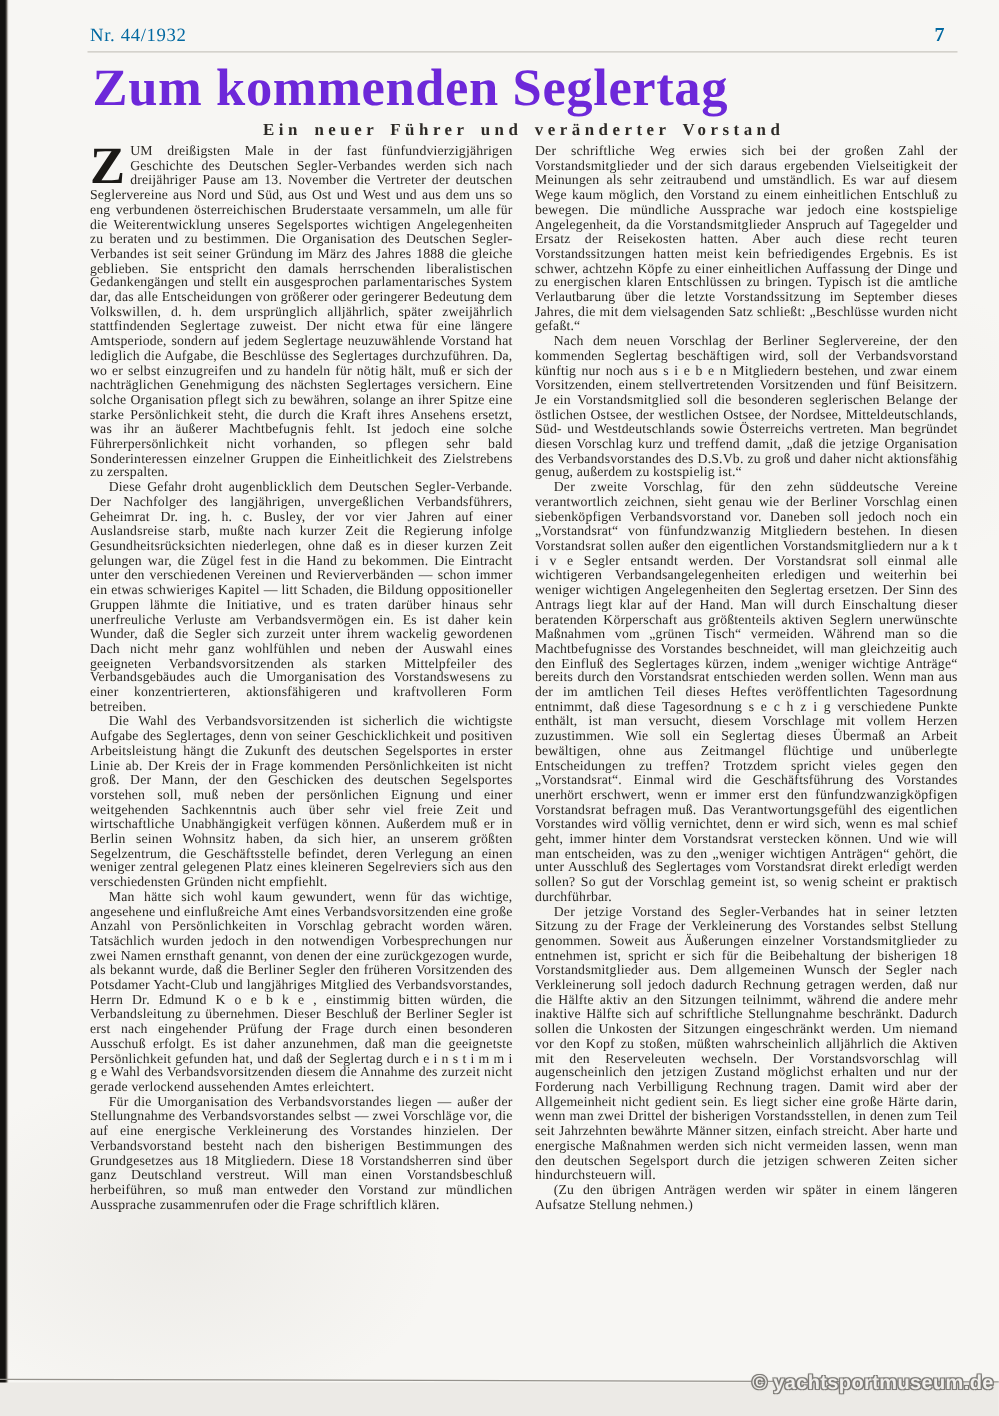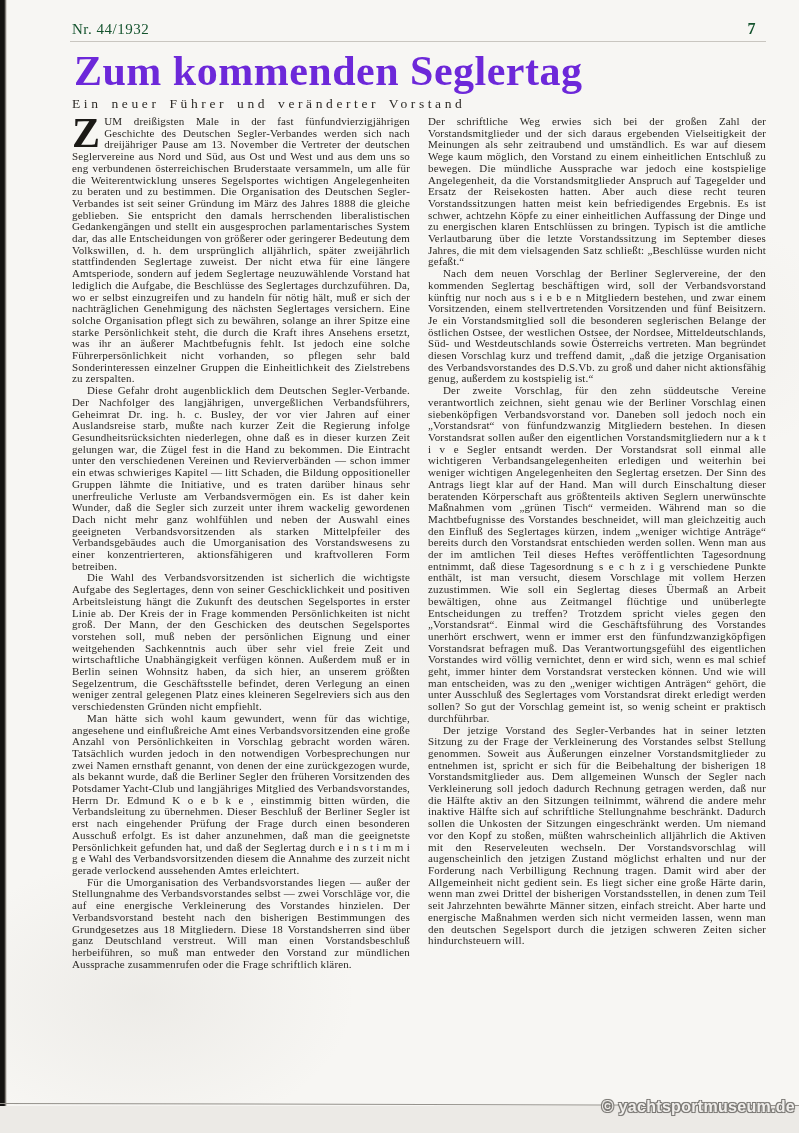--- a/index.html
+++ b/index.html
@@ -20,36 +20,36 @@
     position:absolute;left:0;top:0;width:7px;height:1133px;
     background:linear-gradient(to right,#141311 0 4px,#4a4743 5px,#b7b3ac 6px,transparent 7px);
   }
   .scan-edge-bottom{
     position:absolute;left:0;top:1106px;width:799px;height:27px;
     background:#eceae6;
   }
   .masthead{
     position:absolute;left:72px;top:20px;width:694px;height:20px;
     display:flex;justify-content:space-between;align-items:baseline;
-    font-size:15px;letter-spacing:.5px;color:#14532d;
+    font-size:15px;letter-spacing:.5px;color:#0369a1;
   }
   .issue-no{font-size:15px;}
   .page-no{font-size:16px;font-weight:bold;padding-right:10px;}
   .masthead-rule{
     position:absolute;left:70px;top:41px;width:696px;height:1px;
     background:#c9c6c0;
   }
   .article-title{
     position:absolute;left:74px;top:48px;width:690px;
     font-size:42px;font-weight:bold;letter-spacing:.5px;
     color:#6d28d9;line-height:1.1;
   }
   .article-subtitle{
     position:absolute;left:72px;top:96px;width:694px;
-    text-align:left;font-size:13.5px;font-weight:normal;
+    text-align:center;font-size:13.5px;font-weight:bold;
     letter-spacing:3.6px;word-spacing:3px;color:#2e2b27;
   }
   .columns{
     position:absolute;left:72px;top:116px;width:694px;
     display:flex;gap:18px;
   }
   .col{
     width:338px;
     font-size:11px;line-height:11.7px;
     text-align:justify;
@@ -102,17 +102,18 @@
       <p class="para">Diese Gefahr droht augenblicklich dem Deutschen Segler-Verbande. Der Nachfolger des langjährigen, unvergeßlichen Verbandsführers, Geheimrat Dr. ing. h. c. Busley, der vor vier Jahren auf einer Auslandsreise starb, mußte nach kurzer Zeit die Regierung infolge Gesundheitsrücksichten niederlegen, ohne daß es in dieser kurzen Zeit gelungen war, die Zügel fest in die Hand zu bekommen. Die Eintracht unter den verschiedenen Vereinen und Revierverbänden — schon immer ein etwas schwieriges Kapitel — litt Schaden, die Bildung oppositioneller Gruppen lähmte die Initiative, und es traten darüber hinaus sehr unerfreuliche Verluste am Verbandsvermögen ein. Es ist daher kein Wunder, daß die Segler sich zurzeit unter ihrem wackelig gewordenen Dach nicht mehr ganz wohlfühlen und neben der Auswahl eines geeigneten Verbandsvorsitzenden als starken Mittelpfeiler des Verbandsgebäudes auch die Umorganisation des Vorstandswesens zu einer konzentrierteren, aktionsfähigeren und kraftvolleren Form betreiben.</p>
       <p class="para">Die Wahl des Verbandsvorsitzenden ist sicherlich die wichtigste Aufgabe des Seglertages, denn von seiner Geschicklichkeit und positiven Arbeitsleistung hängt die Zukunft des deutschen Segelsportes in erster Linie ab. Der Kreis der in Frage kommenden Persönlichkeiten ist nicht groß. Der Mann, der den Geschicken des deutschen Segelsportes vorstehen soll, muß neben der persönlichen Eignung und einer weitgehenden Sachkenntnis auch über sehr viel freie Zeit und wirtschaftliche Unabhängigkeit verfügen können. Außerdem muß er in Berlin seinen Wohnsitz haben, da sich hier, an unserem größten Segelzentrum, die Geschäftsstelle befindet, deren Verlegung an einen weniger zentral gelegenen Platz eines kleineren Segelreviers sich aus den verschiedensten Gründen nicht empfiehlt.</p>
       <p class="para">Man hätte sich wohl kaum gewundert, wenn für das wichtige, angesehene und einflußreiche Amt eines Verbandsvorsitzenden eine große Anzahl von Persönlichkeiten in Vorschlag gebracht worden wären. Tatsächlich wurden jedoch in den notwendigen Vorbesprechungen nur zwei Namen ernsthaft genannt, von denen der eine zurückgezogen wurde, als bekannt wurde, daß die Berliner Segler den früheren Vorsitzenden des Potsdamer Yacht-Club und langjähriges Mitglied des Verbandsvorstandes, Herrn Dr. Edmund K o e b k e , einstimmig bitten würden, die Verbandsleitung zu übernehmen. Dieser Beschluß der Berliner Segler ist erst nach eingehender Prüfung der Frage durch einen besonderen Ausschuß erfolgt. Es ist daher anzunehmen, daß man die geeignetste Persönlichkeit gefunden hat, und daß der Seglertag durch e i n s t i m m i g e Wahl des Verbandsvorsitzenden diesem die Annahme des zurzeit nicht gerade verlockend aussehenden Amtes erleichtert.</p>
       <p class="para">Für die Umorganisation des Verbandsvorstandes liegen — außer der Stellungnahme des Verbandsvorstandes selbst — zwei Vorschläge vor, die auf eine energische Verkleinerung des Vorstandes hinzielen. Der Verbandsvorstand besteht nach den bisherigen Bestimmungen des Grundgesetzes aus 18 Mitgliedern. Diese 18 Vorstandsherren sind über ganz Deutschland verstreut. Will man einen Vorstandsbeschluß herbeiführen, so muß man entweder den Vorstand zur mündlichen Aussprache zusammenrufen oder die Frage schriftlich klären.</p>
     </div>
   <div class="col">
       <p class="para noindent">Der schriftliche Weg erwies sich bei der großen Zahl der Vorstandsmitglieder und der sich daraus ergebenden Vielseitigkeit der Meinungen als sehr zeitraubend und umständlich. Es war auf diesem Wege kaum möglich, den Vorstand zu einem einheitlichen Entschluß zu bewegen. Die mündliche Aussprache war jedoch eine kostspielige Angelegenheit, da die Vorstandsmitglieder Anspruch auf Tagegelder und Ersatz der Reisekosten hatten. Aber auch diese recht teuren Vorstandssitzungen hatten meist kein befriedigendes Ergebnis. Es ist schwer, achtzehn Köpfe zu einer einheitlichen Auffassung der Dinge und zu energischen klaren Entschlüssen zu bringen. Typisch ist die amtliche Verlautbarung über die letzte Vorstandssitzung im September dieses Jahres, die mit dem vielsagenden Satz schließt: „Beschlüsse wurden nicht gefaßt.“</p>
       <p class="para">Nach dem neuen Vorschlag der Berliner Seglervereine, der den kommenden Seglertag beschäftigen wird, soll der Verbandsvorstand künftig nur noch aus s i e b e n Mitgliedern bestehen, und zwar einem Vorsitzenden, einem stellvertretenden Vorsitzenden und fünf Beisitzern. Je ein Vorstandsmitglied soll die besonderen seglerischen Belange der östlichen Ostsee, der westlichen Ostsee, der Nordsee, Mitteldeutschlands, Süd- und Westdeutschlands sowie Österreichs vertreten. Man begründet diesen Vorschlag kurz und treffend damit, „daß die jetzige Organisation des Verbandsvorstandes des D.S.Vb. zu groß und daher nicht aktionsfähig genug, außerdem zu kostspielig ist.“</p>
       <p class="para">Der zweite Vorschlag, für den zehn süddeutsche Vereine verantwortlich zeichnen, sieht genau wie der Berliner Vorschlag einen siebenköpfigen Verbandsvorstand vor. Daneben soll jedoch noch ein „Vorstandsrat“ von fünfundzwanzig Mitgliedern bestehen. In diesen Vorstandsrat sollen außer den eigentlichen Vorstandsmitgliedern nur a k t i v e Segler entsandt werden. Der Vorstandsrat soll einmal alle wichtigeren Verbandsangelegenheiten erledigen und weiterhin bei weniger wichtigen Angelegenheiten den Seglertag ersetzen. Der Sinn des Antrags liegt klar auf der Hand. Man will durch Einschaltung dieser beratenden Körperschaft aus größtenteils aktiven Seglern unerwünschte Maßnahmen vom „grünen Tisch“ vermeiden. Während man so die Machtbefugnisse des Vorstandes beschneidet, will man gleichzeitig auch den Einfluß des Seglertages kürzen, indem „weniger wichtige Anträge“ bereits durch den Vorstandsrat entschieden werden sollen. Wenn man aus der im amtlichen Teil dieses Heftes veröffentlichten Tagesordnung entnimmt, daß diese Tagesordnung s e c h z i g verschiedene Punkte enthält, ist man versucht, diesem Vorschlage mit vollem Herzen zuzustimmen. Wie soll ein Seglertag dieses Übermaß an Arbeit bewältigen, ohne aus Zeitmangel flüchtige und unüberlegte Entscheidungen zu treffen? Trotzdem spricht vieles gegen den „Vorstandsrat“. Einmal wird die Geschäftsführung des Vorstandes unerhört erschwert, wenn er immer erst den fünfundzwanzigköpfigen Vorstandsrat befragen muß. Das Verantwortungsgefühl des eigentlichen Vorstandes wird völlig vernichtet, denn er wird sich, wenn es mal schief geht, immer hinter dem Vorstandsrat verstecken können. Und wie will man entscheiden, was zu den „weniger wichtigen Anträgen“ gehört, die unter Ausschluß des Seglertages vom Vorstandsrat direkt erledigt werden sollen? So gut der Vorschlag gemeint ist, so wenig scheint er praktisch durchführbar.</p>
       <p class="para">Der jetzige Vorstand des Segler-Verbandes hat in seiner letzten Sitzung zu der Frage der Verkleinerung des Vorstandes selbst Stellung genommen. Soweit aus Äußerungen einzelner Vorstandsmitglieder zu entnehmen ist, spricht er sich für die Beibehaltung der bisherigen 18 Vorstandsmitglieder aus. Dem allgemeinen Wunsch der Segler nach Verkleinerung soll jedoch dadurch Rechnung getragen werden, daß nur die Hälfte aktiv an den Sitzungen teilnimmt, während die andere mehr inaktive Hälfte sich auf schriftliche Stellungnahme beschränkt. Dadurch sollen die Unkosten der Sitzungen eingeschränkt werden. Um niemand vor den Kopf zu stoßen, müßten wahrscheinlich alljährlich die Aktiven mit den Reserveleuten wechseln. Der Vorstandsvorschlag will augenscheinlich den jetzigen Zustand möglichst erhalten und nur der Forderung nach Verbilligung Rechnung tragen. Damit wird aber der Allgemeinheit nicht gedient sein. Es liegt sicher eine große Härte darin, wenn man zwei Drittel der bisherigen Vorstandsstellen, in denen zum Teil seit Jahrzehnten bewährte Männer sitzen, einfach streicht. Aber harte und energische Maßnahmen werden sich nicht vermeiden lassen, wenn man den deutschen Segelsport durch die jetzigen schweren Zeiten sicher hindurchsteuern will.</p>
+      <p class="para">(Zu den übrigen Anträgen werden wir später in einem längeren Aufsatze Stellung nehmen.)</p>
     </div>
 </div>
 
 <div class="bottom-rule"></div>
 <div class="watermark">© yachtsportmuseum.de</div>
 
 </body></html>

